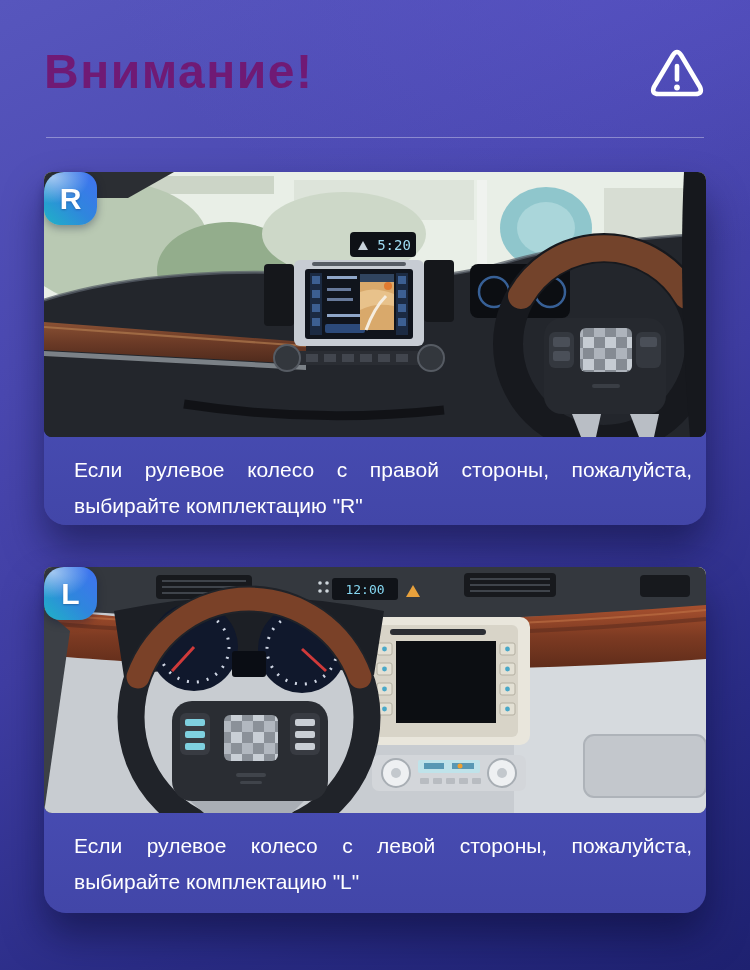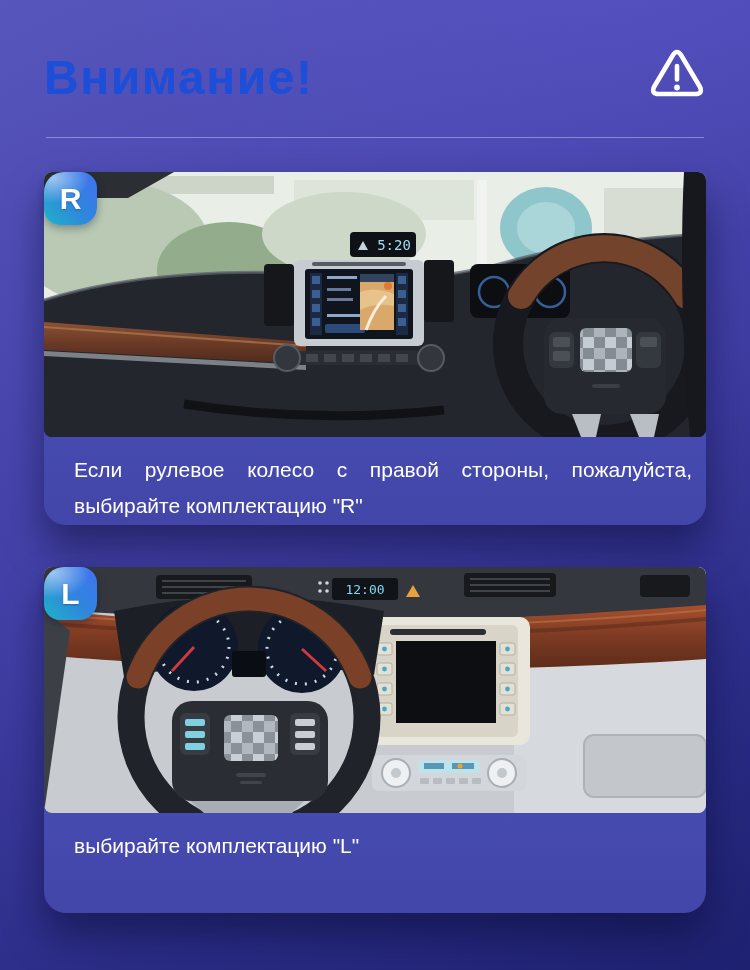--- a/index.html
+++ b/index.html
@@ -4,22 +4,22 @@
 <style>
   html,body{margin:0;padding:0;}
   body{
     width:750px;height:970px;position:relative;overflow:hidden;
     font-family:"Liberation Sans","DejaVu Sans",sans-serif;
     background:
       radial-gradient(900px 500px at 85% -5%, rgba(99,90,215,.35), rgba(99,90,215,0) 60%),
       linear-gradient(155deg,#5756bd 0%,#4a48b0 30%,#3f3da2 52%,#2a2c86 78%,#1e2170 100%);
   }
   .title{
-    position:absolute;left:44px;top:50px;
-    font-size:48px;font-weight:bold;color:#1d4ed8;letter-spacing:1.5px;
+    position:absolute;left:44px;top:44px;
+    font-size:48px;font-weight:bold;color:#701a75;letter-spacing:1.5px;
   }
   .warn-icon{position:absolute;right:44px;top:46px;width:58px;height:56px;}
   .divider{
     position:absolute;left:46px;right:46px;top:137px;height:1px;
     background:rgba(255,255,255,.35);
   }
   .card{
     position:absolute;left:44px;width:662px;border-radius:22px;
     background:linear-gradient(180deg,#5157c6 0%,#4246a8 100%);
     box-shadow:0 22px 38px rgba(8,10,45,.5);
@@ -305,15 +305,16 @@
         <rect x="196" y="214" width="22" height="3" rx="1.5" fill="#40444b"></rect>
         <path d="M146 234 l14 12 h88 l12 -12 z" fill="#a9aeb5"></path>
       </g>
       <path d="M0 42 L26 64 L0 246 Z" fill="#3c4046"></path>
     </svg>
   </div>
   <div class="badge">
     <span>L</span>
   </div>
   <div class="caption">
+    <div class="cap-line justified">Если рулевое колесо с левой стороны, пожалуйста,</div>
     <div class="cap-line">выбирайте комплектацию "L"</div>
   </div>
 </div>
 
 </body></html>

